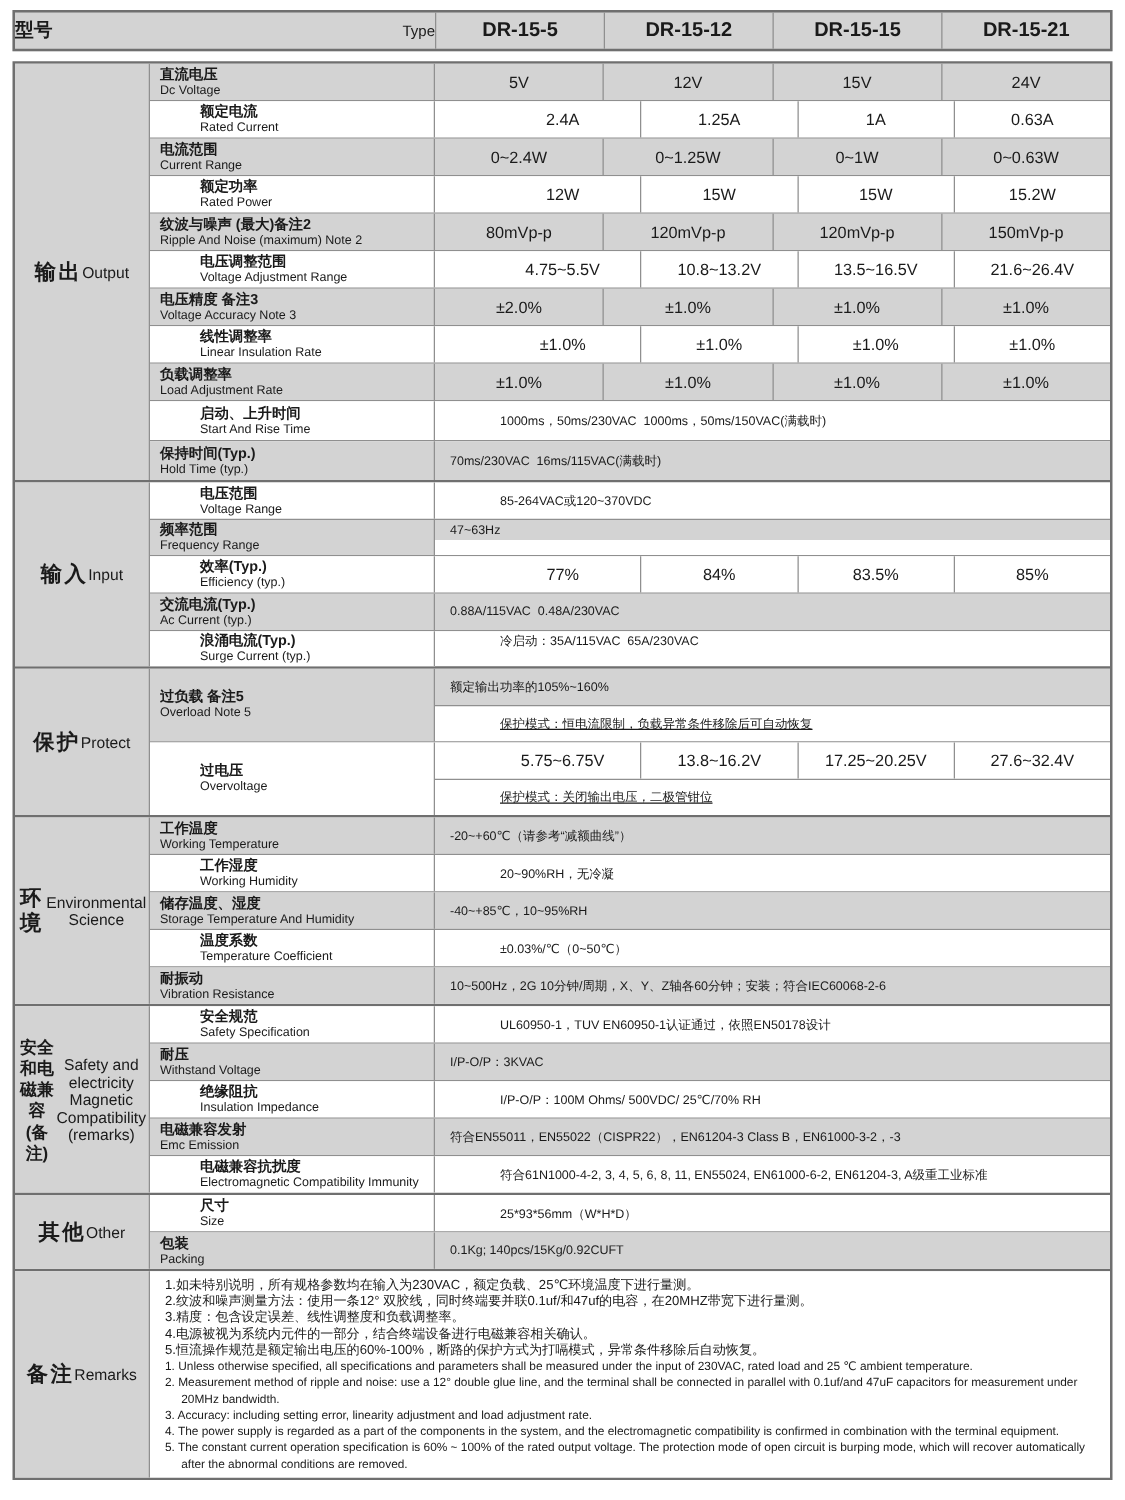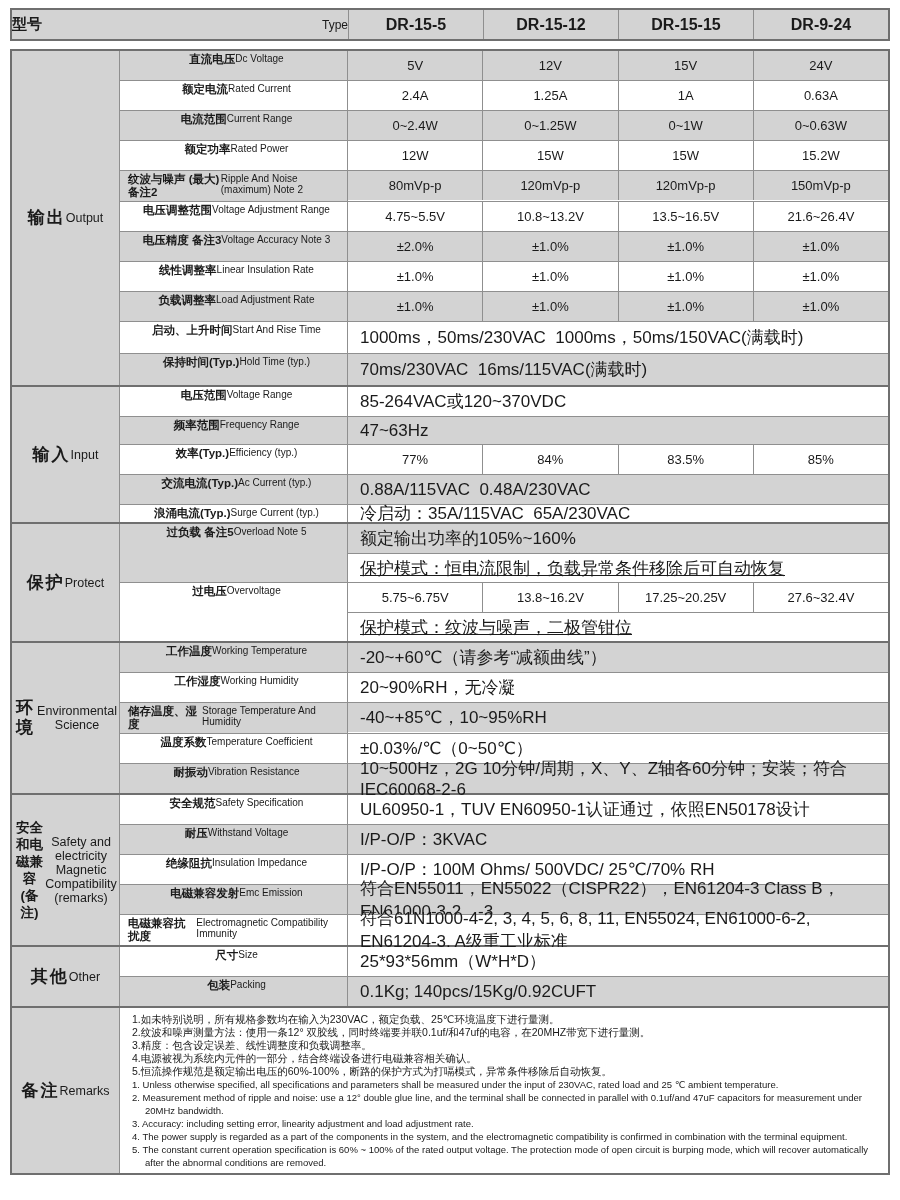--- a/index.html
+++ b/index.html
@@ -31,51 +31,51 @@
   .sec-label{width:108px;background:var(--grey);border-right:1px solid var(--bd);
     display:flex;flex-direction:row;align-items:center;justify-content:center;
     text-align:center;padding:2px;}
   .sec-cn{font-weight:bold;font-size:17px;letter-spacing:2px;line-height:20px;}
   .sec-cn.small{font-size:13.5px;letter-spacing:0;line-height:17px;}
   .sec-en{font-size:12.5px;line-height:14px;}
   .sec-rows{flex:1;display:flex;flex-direction:column;min-width:0;}
   .prow{display:flex;}
   .prow + .prow{border-top:1px solid var(--bd);}
   .plabel{width:228px;border-right:1px solid var(--bd);padding:2px 2px 2px 8px;
-    display:flex;justify-content:center;}
+    display:flex;flex-direction:column;justify-content:center;}
   .pcn{font-weight:bold;font-size:11.5px;line-height:13px;}
   .pen{font-size:10px;line-height:11px;}
   .plines{flex:1;display:flex;flex-direction:column;min-width:0;}
   .pline{display:flex;}
   .pline + .pline{border-top:1px solid var(--bd);text-decoration:underline;}
   .pval{flex:1;display:flex;align-items:center;justify-content:center;font-size:13px;}
   .pval + .pval{border-left:1px solid var(--bd);text-align:center;}
-  .pspan{display:flex;align-items:center;padding-left:12px;font-size:17px;white-space:pre-wrap;}
+  .pspan{display:flex;align-items:center;padding-left:12px;font-size:10px;white-space:pre-wrap;}
   .bg-g{background:var(--grey);}
-  .bg-w{background:var(--white);}
+  .bg-w{background:var(--white);padding-left:40px;}
 
   
   .rem-body{flex:1;background:#fff;padding:5px 8px 4px 12px;}
   .rem-cn{font-size:10.5px;line-height:13px;padding-left:13px;text-indent:-13px;}
   .rem-en{font-size:9.5px;line-height:13px;padding-left:13px;text-indent:-13px;}
 </style>
 </head>
 <body>
 
 <div class="wrap">
 
   <div class="htable">
     <div class="htype">
       <span class="htype-cn">型号</span>
       <span class="htype-en">Type</span>
     </div>
     <div class="hmodel">DR-15-5</div>
     <div class="hmodel">DR-15-12</div>
     <div class="hmodel">DR-15-15</div>
-    <div class="hmodel">DR-9-24</div>
+    <div class="hmodel">DR-15-21</div>
   </div>
 
   <div class="stable" id="spec-table">
       <div class="sec">
         <div class="sec-label">
           <div class="sec-cn">输出</div>
           <div class="sec-en">Output</div>
         </div>
         <div class="sec-rows">
           <div class="prow">
@@ -244,21 +244,21 @@
                 <div class="pspan">85-264VAC或120~370VDC</div>
               </div>
             </div>
           </div>
           <div class="prow">
             <div class="plabel bg-g">
               <div class="pcn">频率范围</div>
               <div class="pen">Frequency Range</div>
             </div>
             <div class="plines">
-              <div class="pline bg-g" style="height: 27px;">
+              <div class="pline bg-g" style="height: 16px;">
                 <div class="pspan">47~63Hz</div>
               </div>
             </div>
           </div>
           <div class="prow">
             <div class="plabel bg-w">
               <div class="pcn">效率(Typ.)</div>
               <div class="pen">Efficiency (typ.)</div>
             </div>
             <div class="plines">
@@ -320,21 +320,21 @@
               <div class="pen">Overvoltage</div>
             </div>
             <div class="plines">
               <div class="pline bg-w" style="height: 29px;">
                 <div class="pval">5.75~6.75V</div>
                 <div class="pval">13.8~16.2V</div>
                 <div class="pval">17.25~20.25V</div>
                 <div class="pval">27.6~32.4V</div>
               </div>
               <div class="pline bg-w" style="height: 29px;">
-                <div class="pspan">保护模式：纹波与噪声，二极管钳位</div>
+                <div class="pspan">保护模式：关闭输出电压，二极管钳位</div>
               </div>
             </div>
           </div>
         </div>
       </div>
       <div class="sec">
         <div class="sec-label">
           <div class="sec-cn">环境</div>
           <div class="sec-en">Environmental Science</div>
         </div>

